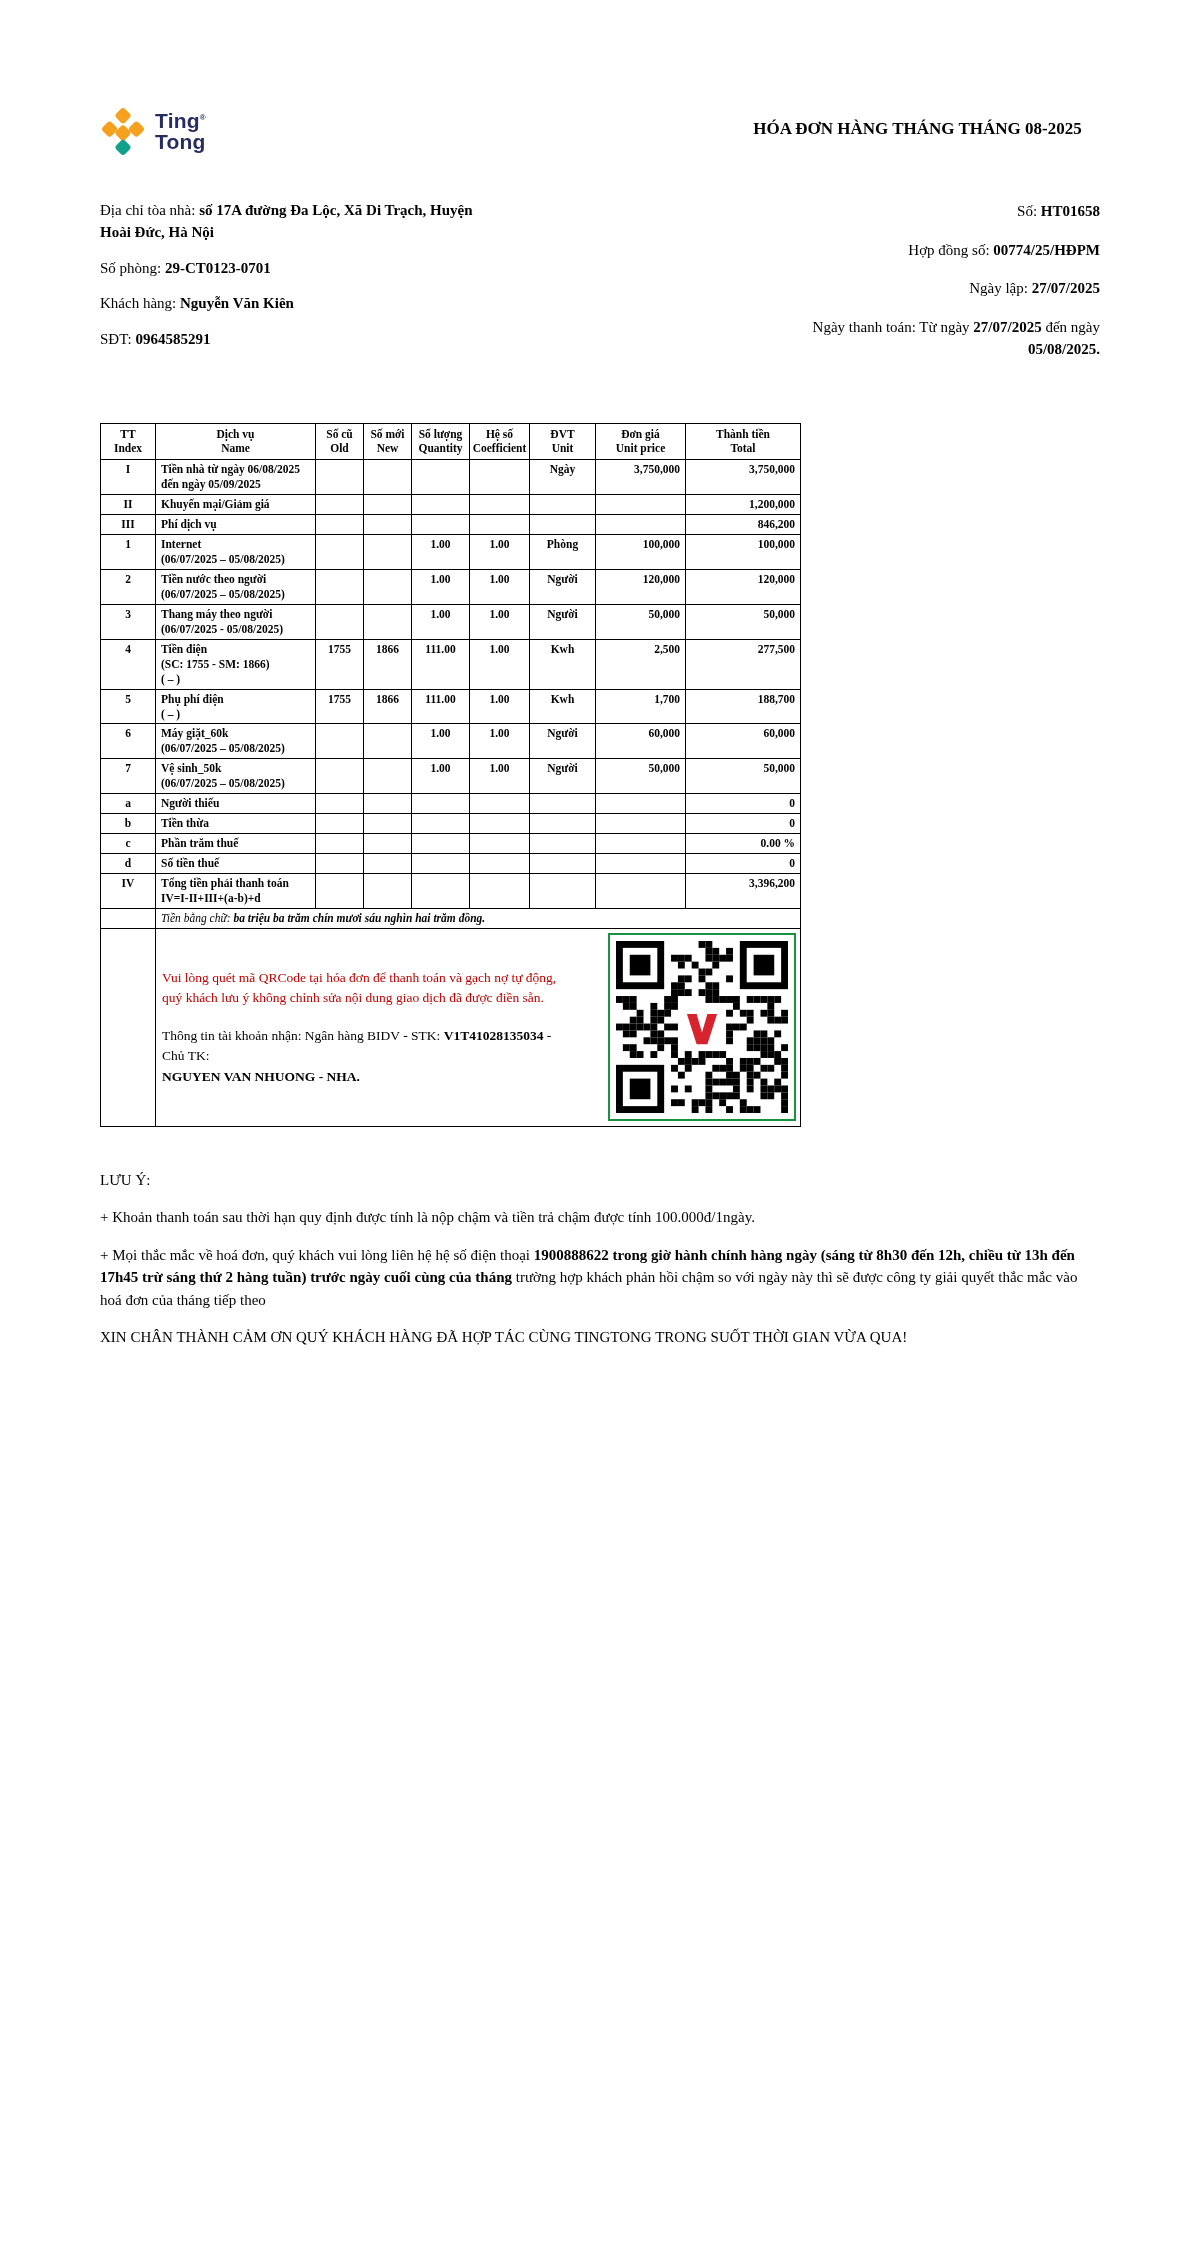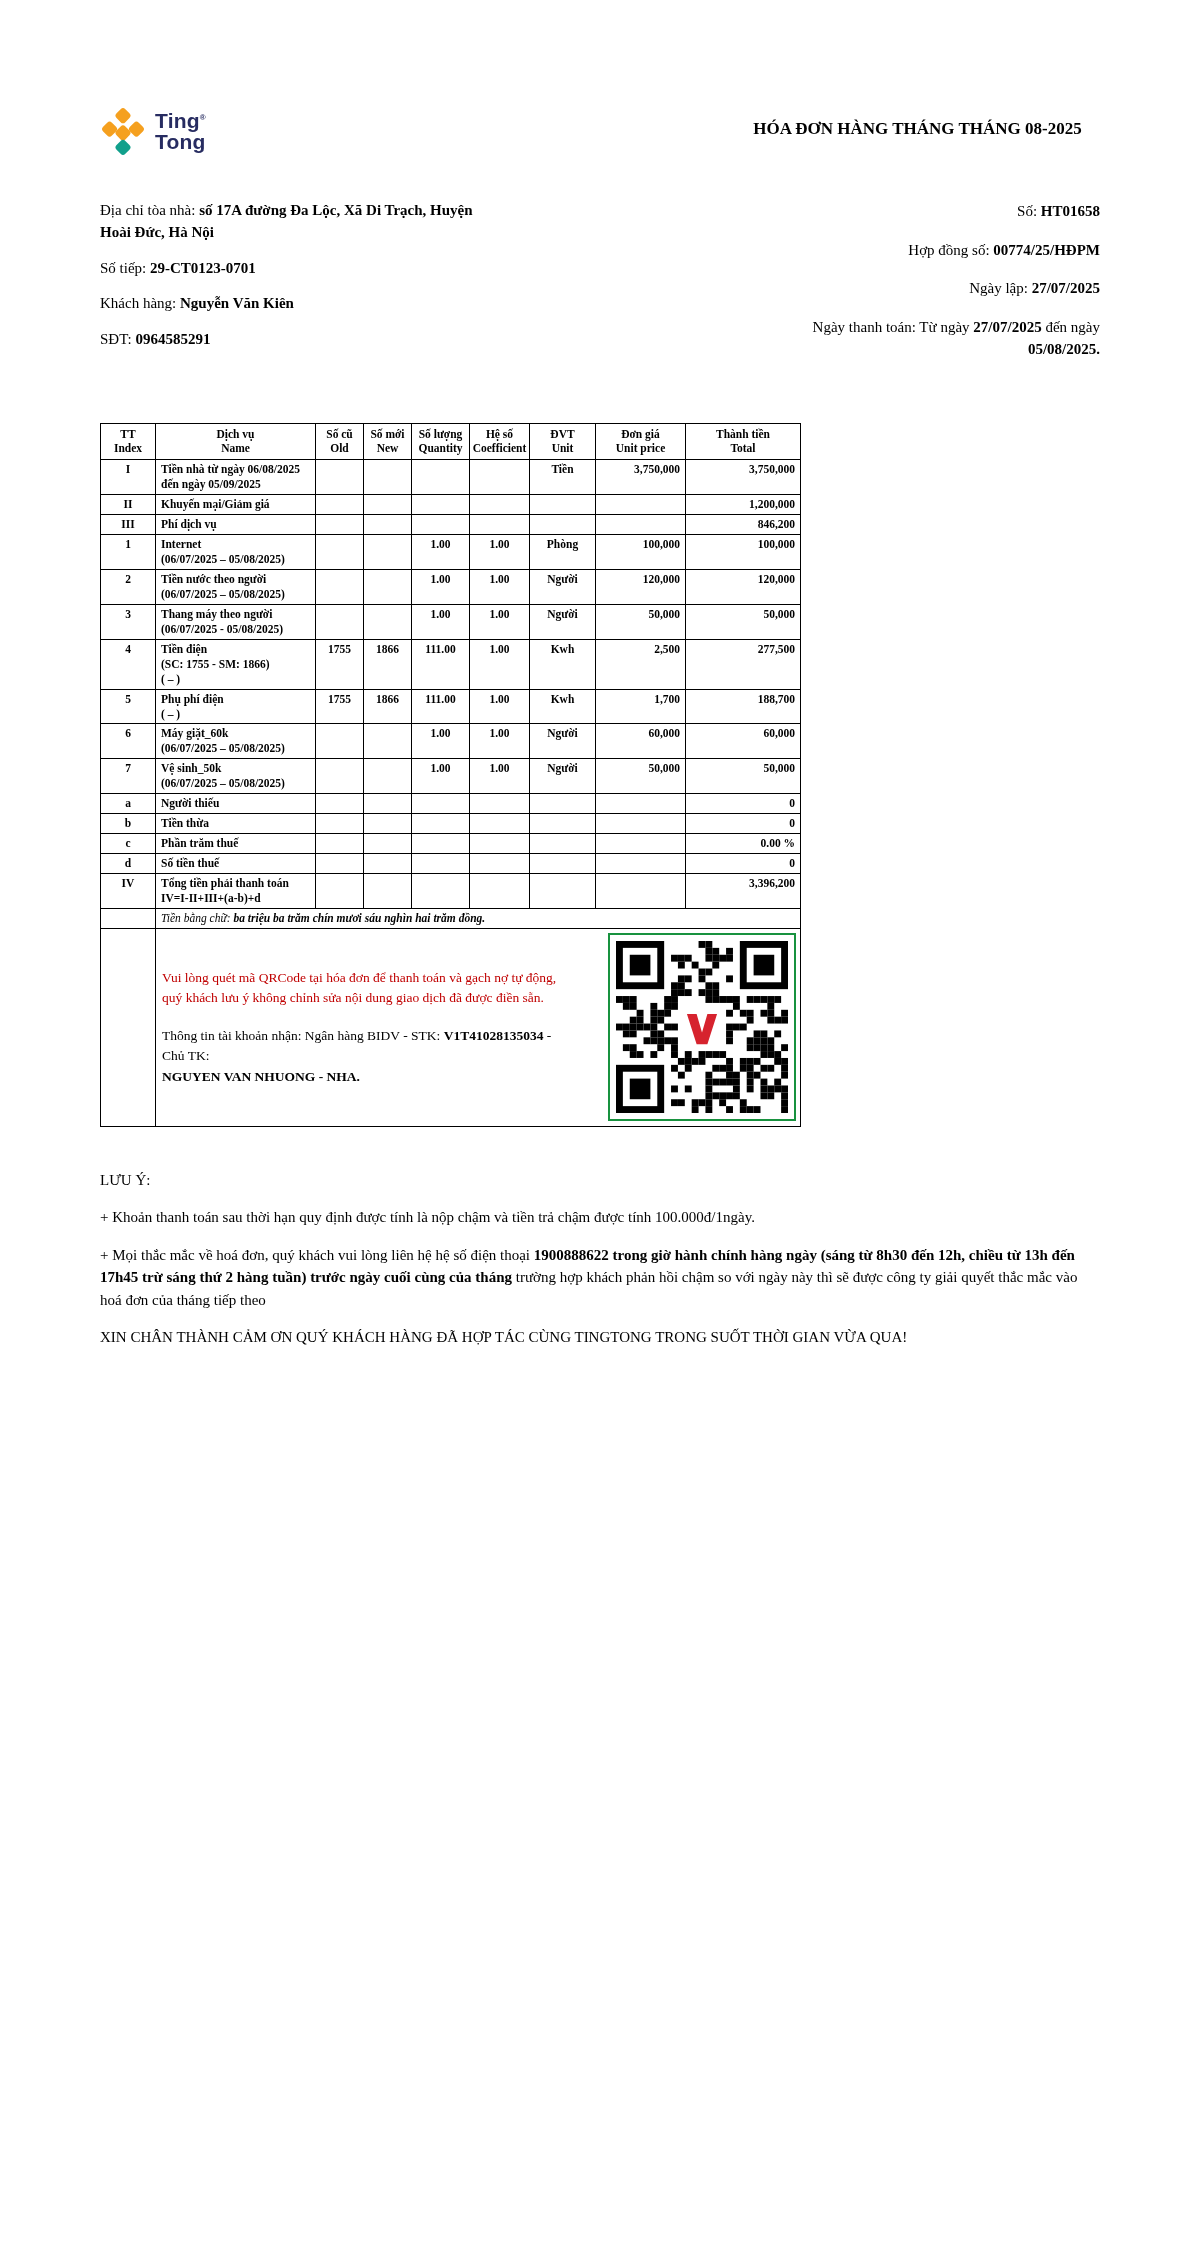--- a/index.html
+++ b/index.html
@@ -68,21 +68,21 @@
         <div><span>Ting</span><span class="reg">®</span></div>
         <div>Tong</div>
       </div>
     </div>
     <h1 class="doc-title">HÓA ĐƠN HÀNG THÁNG THÁNG 08-2025</h1>
   </header>
 
   <section class="info-row">
     <div class="info-left">
       <p><span>Địa chỉ tòa nhà: </span><b>số 17A đường Đa Lộc, Xã Di Trạch, Huyện Hoài Đức, Hà Nội</b></p>
-      <p><span>Số tiếp: </span><b>29-CT0123-0701</b></p>
+      <p><span>Số phòng: </span><b>29-CT0123-0701</b></p>
       <p><span>Khách hàng: </span><b>Nguyễn Văn Kiên</b></p>
       <p><span>SĐT: </span><b>0964585291</b></p>
     </div>
     <div class="info-right">
       <p><span>Số: </span><b>HT01658</b></p>
       <p><span>Hợp đồng số: </span><b>00774/25/HĐPM</b></p>
       <p><span>Ngày lập: </span><b>27/07/2025</b></p>
       <p><span>Ngày thanh toán: Từ ngày </span><b>27/07/2025</b><span> đến ngày </span><b>05/08/2025.</b></p>
     </div>
   </section>
@@ -141,21 +141,21 @@
     </thead>
     <tbody>
       <tr>
           <td class="c-idx">I</td>
           <td class="c-name">Tiền nhà từ ngày 06/08/2025
 đến ngày 05/09/2025</td>
           <td class="c-ctr"></td>
           <td class="c-ctr"></td>
           <td class="c-ctr"></td>
           <td class="c-ctr"></td>
-          <td class="c-ctr">Tiền</td>
+          <td class="c-ctr">Ngày</td>
           <td class="c-rt">3,750,000</td>
           <td class="c-rt">3,750,000</td>
         </tr>
         <tr>
           <td class="c-idx">II</td>
           <td class="c-name">Khuyến mại/Giảm giá</td>
           <td class="c-ctr"></td>
           <td class="c-ctr"></td>
           <td class="c-ctr"></td>
           <td class="c-ctr"></td>

